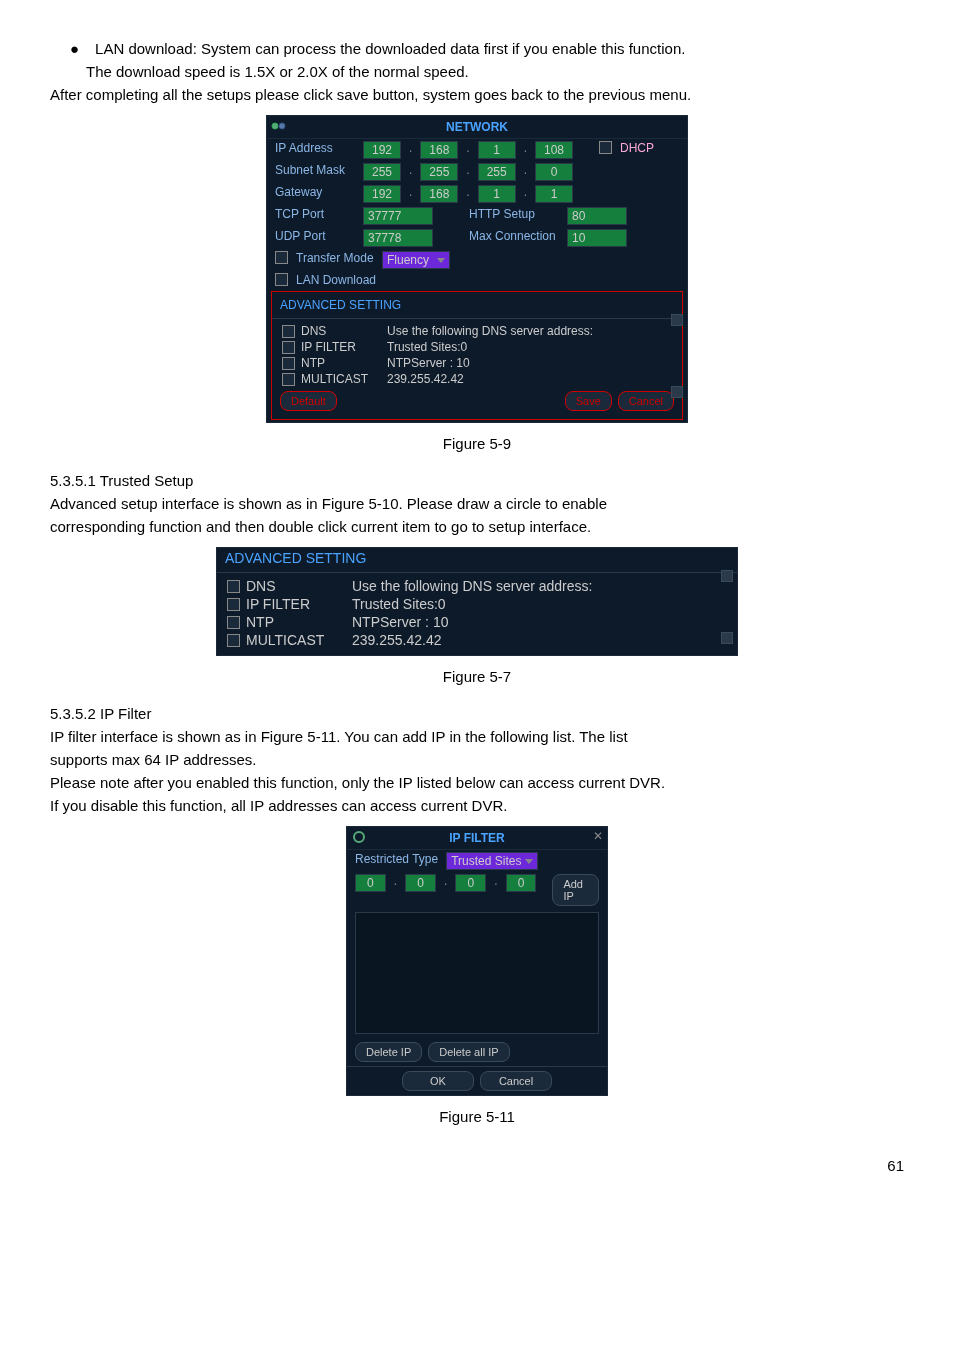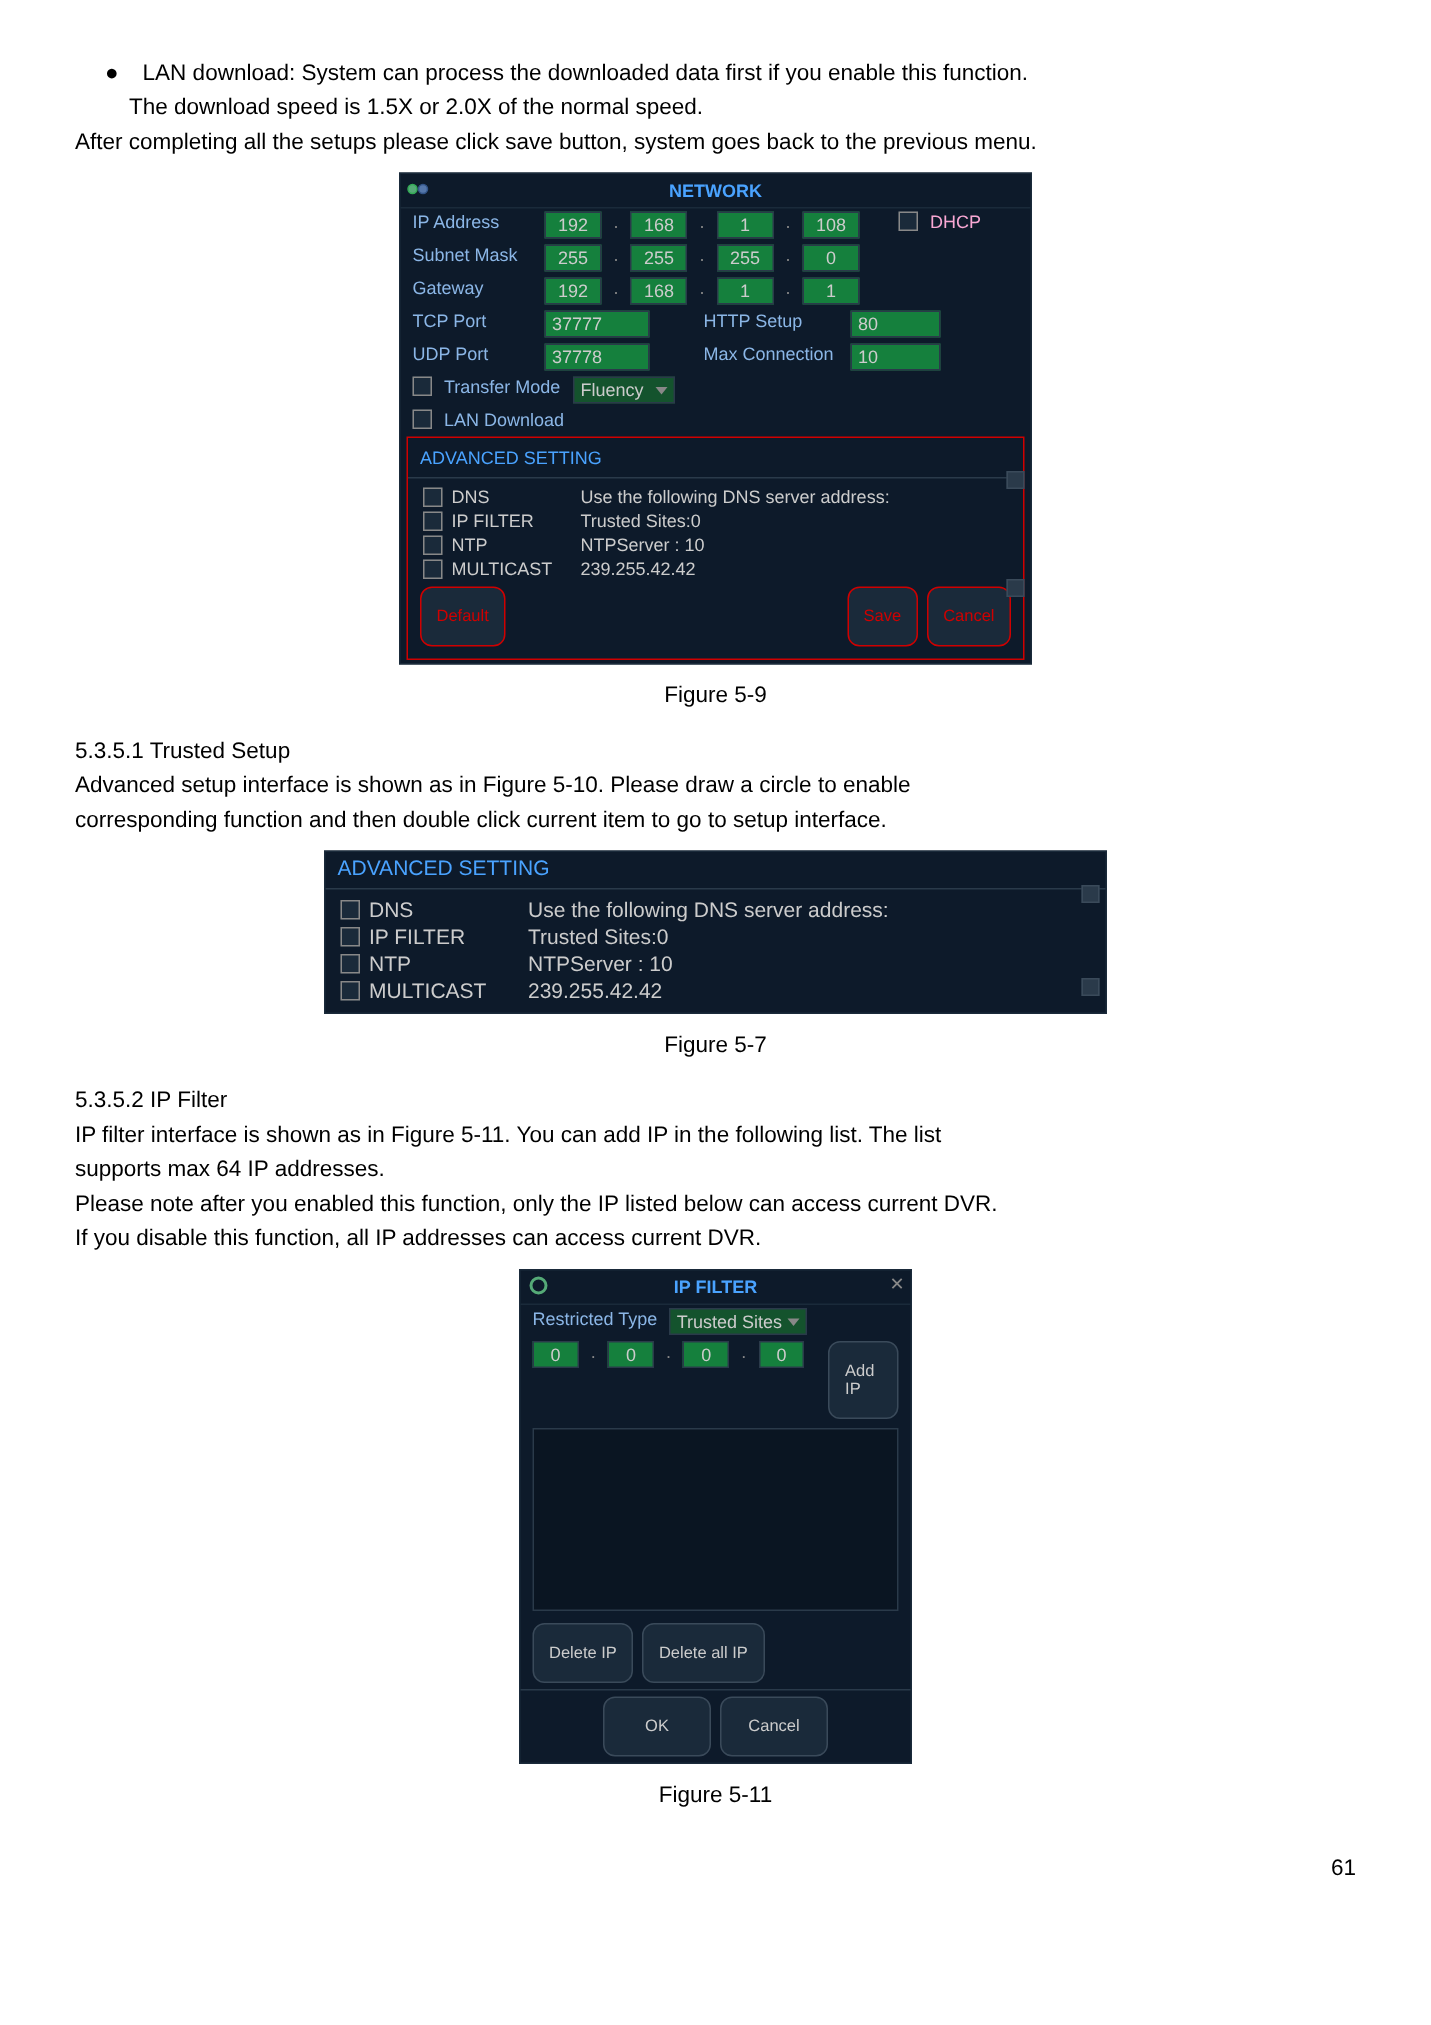--- a/index.html
+++ b/index.html
@@ -102,21 +102,21 @@
   .red-border {
     border: 1px solid #d00000;
     margin: 2px 4px;
     padding: 4px 0;
   }
   .btn {
     background: #1a2a3a;
     border: 1px solid #3a4a5a;
     border-radius: 8px;
     color: #ccc;
-    padding: 13px 10px;
+    padding: 3px 10px;
     font-size: 11px;
     cursor: pointer;
   }
   .btn-row {
     display: flex;
     gap: 6px;
     padding: 4px 8px;
     align-items: center;
   }
   .caption {
@@ -126,21 +126,21 @@
   .heading {
     font-size: 15px;
     margin: 8px 0 2px 0;
   }
   .scroll-btn {
     width: 10px; height: 10px;
     background: #2a3a4a;
     border: 1px solid #3a4a5a;
   }
   .select-box {
-    background: #14532d;
+    background: #6d28d9;
     border: 1px solid #2a3a4a;
     color: #ccc;
     padding: 1px 4px;
     font-size: 12px;
     display: flex;
     align-items: center;
     gap: 4px;
   }
   .caret {
     width: 0; height: 0;

